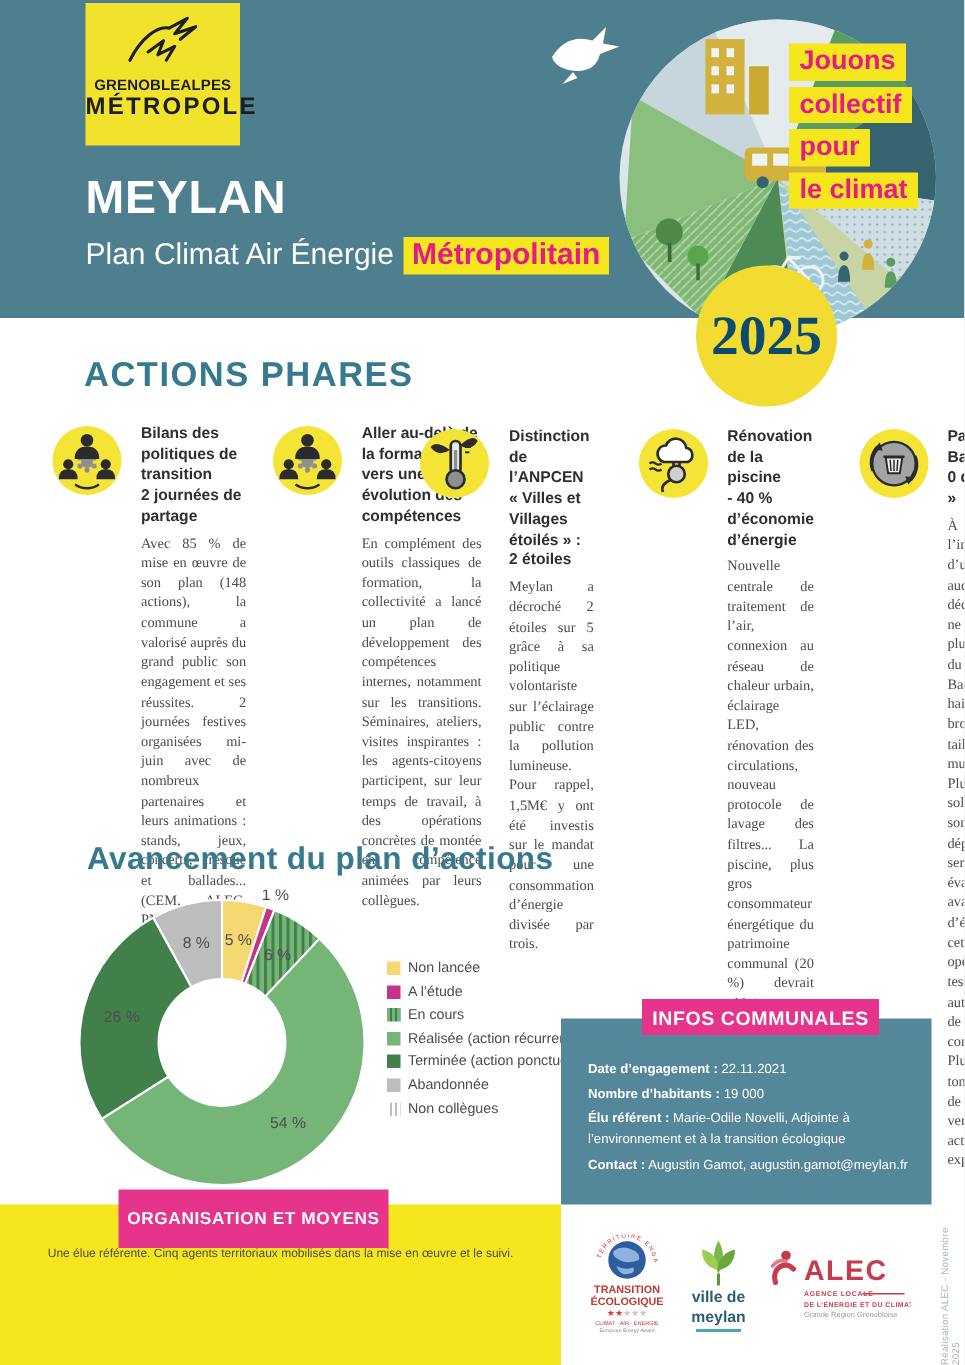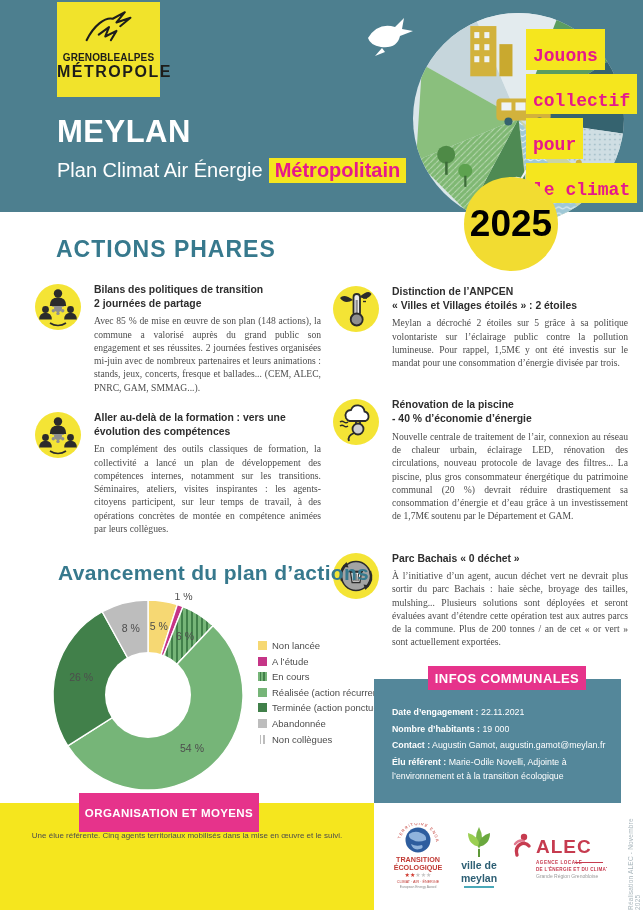--- a/index.html
+++ b/index.html
@@ -14,27 +14,27 @@
   .metro-text{position:absolute;left:0;top:50px;width:103px;text-align:center;color:#1d1d1b;}
   .metro-line1{font-size:10px;font-weight:700;letter-spacing:.1px;}
   .metro-line2{font-size:16px;font-weight:700;letter-spacing:1.5px;}
   .city{position:absolute;left:57px;top:114px;font-size:31px;font-weight:800;color:#fff;letter-spacing:.5px;z-index:1;}
   .subtitle-row{position:absolute;left:57px;top:159px;font-size:20px;color:#fff;z-index:1;white-space:nowrap;}
   .hl{background:#f5e61e;color:#e6198b;font-weight:700;padding:1px 6px 2px;margin-left:6px;}
 
   .globe{position:absolute;left:412px;top:12px;width:213px;height:213px;z-index:1;}
   .dove{position:absolute;left:362px;top:8px;width:64px;height:52px;z-index:2;}
   .slogan{position:absolute;left:526px;top:29px;display:flex;flex-direction:column;align-items:flex-start;gap:4px;z-index:3;}
-  .slogan-line{background:#f5e61e;color:#e6198b;font-weight:700;font-size:18px;line-height:1.2;padding:17px 7px 2px;font-family:Liberation Mono, monospace;}
+  .slogan-line{background:#f5e61e;color:#e6198b;font-weight:700;font-size:18px;line-height:1.2;padding:1px 7px 2px;}
   .year-circle{position:absolute;left:464px;top:177px;width:94px;height:94px;border-radius:50%;background:#f2dc31;
-               display:flex;align-items:center;justify-content:center;font-size:37px;font-weight:800;color:#000000;z-index:4;}
+               display:flex;align-items:center;justify-content:center;font-size:37px;font-weight:800;color:#0c4a6e;z-index:4;font-family:Liberation Serif, serif;}
 
   
   .actions-title{position:absolute;left:56px;top:236px;font-size:23px;font-weight:800;color:#37798d;letter-spacing:1px;}
-  .col{position:absolute;display:flex;flex-direction:column;justify-content:center;}
+  .col{position:absolute;display:flex;flex-direction:row;justify-content:center;}
   .col-left{left:34px;top:283px;width:287px;gap:17px;}
   .col-right{left:332px;top:285px;width:296px;gap:29px;}
   .item{display:flex;gap:12px;}
   .icon-bubble{width:48px;height:48px;flex:0 0 48px;}
   .item-text{flex:1;min-width:0;}
   .item-title{font-size:10.4px;font-weight:700;color:#2e2e2e;line-height:1.32;white-space:pre-line;margin-bottom:4px;}
   .item-body{font-size:9.6px;color:#4c4c4c;line-height:1.38;text-align:justify;font-family:Liberation Serif, serif;}
 
   
   .chart-title{position:absolute;left:58px;top:561px;font-size:21px;font-weight:800;color:#37798d;letter-spacing:.3px;}
@@ -359,22 +359,22 @@
     <li>
         <span class="swatch" style="background: repeating-linear-gradient(90deg, rgb(255, 255, 255) 0px, rgb(255, 255, 255) 2px, rgb(189, 189, 189) 2px, rgb(189, 189, 189) 3.4px);"></span>
         <span>Non collègues</span>
       </li>
   </ul>
 
   <div class="infos-banner">INFOS COMMUNALES</div>
   <div class="infos-box">
     <div class="infos-row"><b>Date d’engagement :</b> <span>22.11.2021</span></div>
     <div class="infos-row"><b>Nombre d’habitants :</b> <span>19 000</span></div>
+    <div class="infos-row"><b>Élu référent :</b> <span>Marie-Odile Novelli, Adjointe à l’environnement et à la transition écologique</span></div>
     <div class="infos-row"><b>Contact :</b> <span>Augustin Gamot, augustin.gamot@meylan.fr</span></div>
-    <div class="infos-row"><b>Élu référent :</b> <span>Marie-Odile Novelli, Adjointe à l’environnement et à la transition écologique</span></div>
   </div>
 
   <div class="org-banner">ORGANISATION ET MOYENS</div>
   <div class="yellow-band"></div>
   <div class="band-text">Une élue référente. Cinq agents territoriaux mobilisés dans la mise en œuvre et le suivi.</div>
 
   <div class="logos">
     <svg width="58" height="68" viewBox="0 0 58 68">
       <defs>
           <path id="tetArc" d="M11,20 A18,18 0 0 1 47,20"></path>

